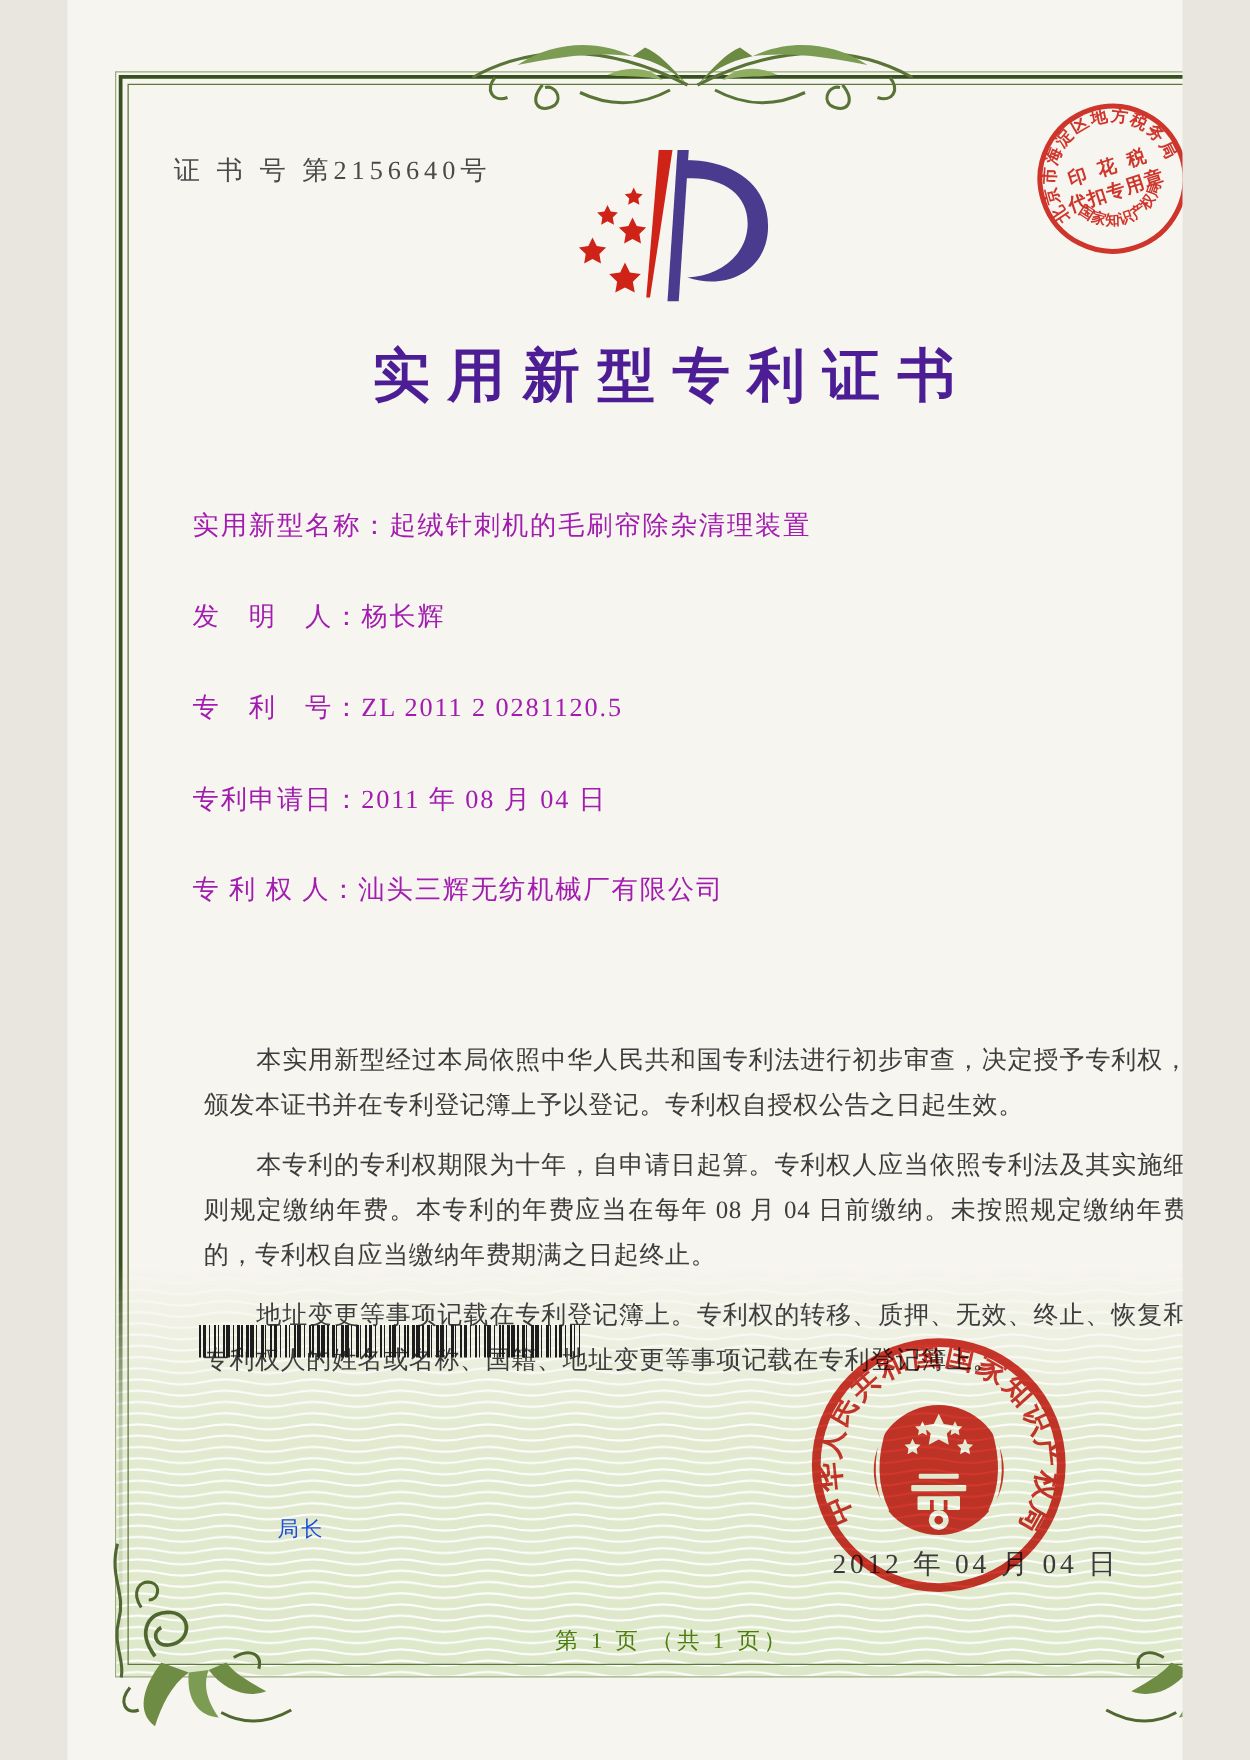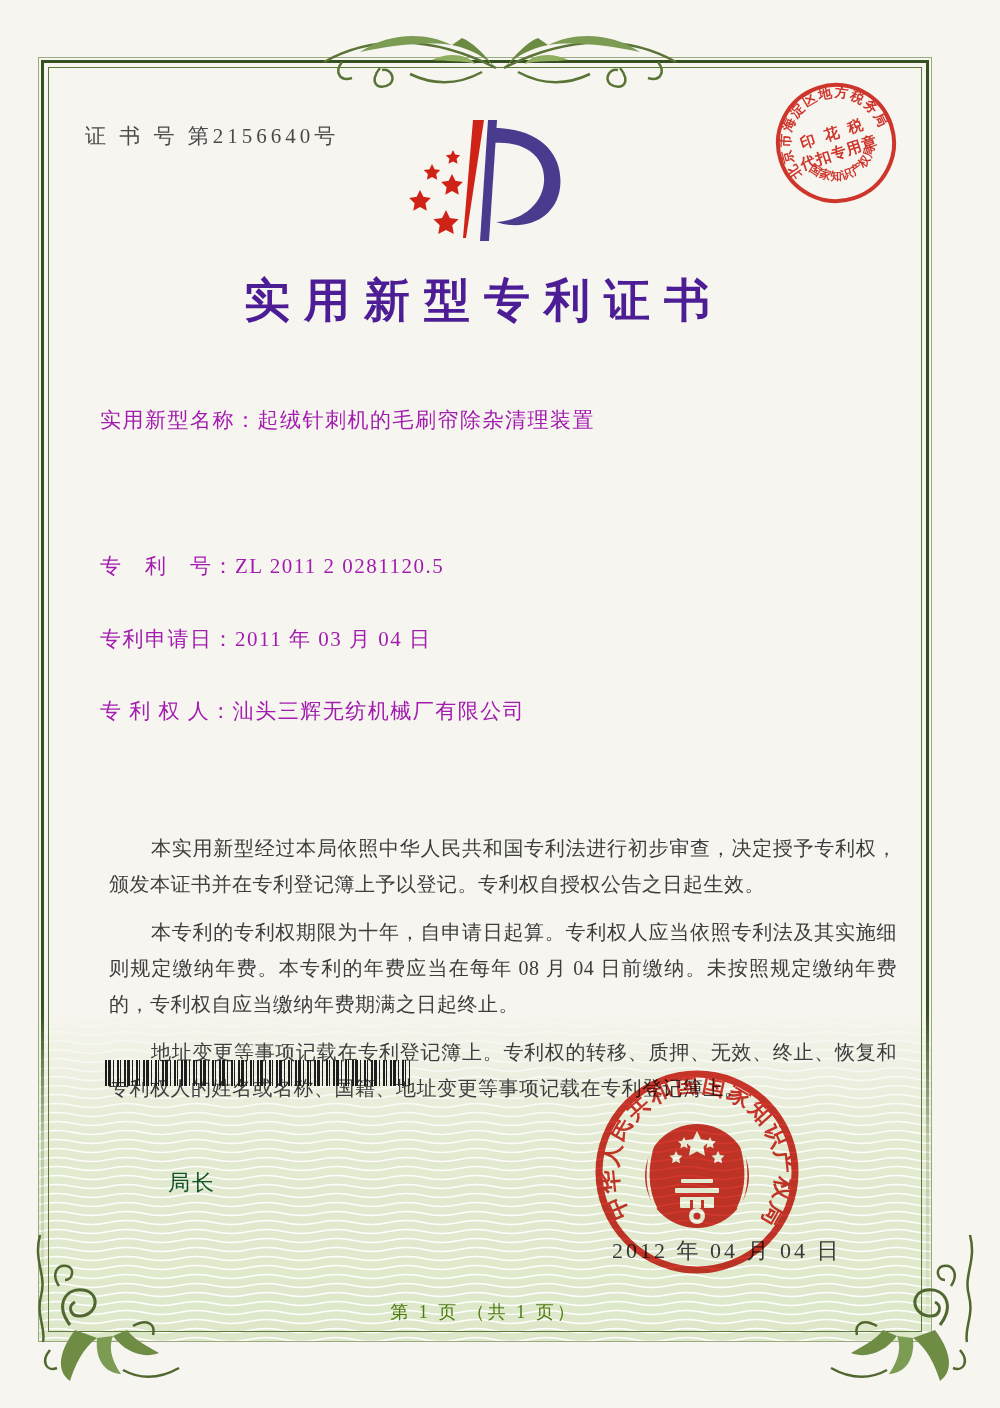--- a/index.html
+++ b/index.html
@@ -1,37 +1,37 @@
 <!DOCTYPE html>
 <html><head>
 <meta charset="utf-8">
 <style>
   html,body{margin:0;padding:0;background:#e8e6df;}
-  .page{position:relative;width:1000px;height:1408px;margin:0 auto;background:#f7f5ef;
+  .page{position:relative;width:892px;height:1408px;margin:0 auto;background:#f7f5ef;
         font-family:"Liberation Serif","DejaVu Serif",serif;overflow:hidden;}
   
   .frame{position:absolute;left:38px;top:57px;width:892px;height:1283px;border:1px solid #9aab7f;}
   .frame::before{content:"";position:absolute;inset:2px;border:3px solid #36501f;}
   .frame::after{content:"";position:absolute;inset:9px;border:1px solid #5d7838;}
   .guilloche{position:absolute;left:0;bottom:0;width:100%;height:330px;}
   
   .abs{position:absolute;}
   .certno{left:85px;top:122px;font-size:21px;letter-spacing:4px;color:#4a4a4a;}
   .title{left:38px;top:270px;width:892px;text-align:center;font-size:46px;font-weight:600;
          letter-spacing:14px;color:#4c1d95;}
   .field{left:100px;font-size:21px;color:#a21caf;letter-spacing:1.5px;white-space:nowrap;}
   .f0{top:406px}.f1{top:479px}.f2{top:552px}.f3{top:625px}.f4{top:697px}.f5{top:769px}
   .body-text{left:97px;top:818px;width:812px;font-size:20px;line-height:36px;color:#3d3d3d;
              text-align:justify;text-justify:inter-character;}
   .body-text p{margin:12px;text-indent:2.1em;letter-spacing:0.5px;}
   .barcode{left:105px;top:1060px;width:305px;height:26px;
      background:repeating-linear-gradient(90deg,#1d1d1d 0 2px,rgba(0,0,0,0) 2px 3px,
      #1d1d1d 3px 6px,rgba(0,0,0,0) 6px 8px,#1d1d1d 8px 9px,rgba(0,0,0,0) 9px 12px,
      #1d1d1d 12px 14px,rgba(0,0,0,0) 14px 15px,#1d1d1d 15px 16px,rgba(0,0,0,0) 16px 19px);}
-  .sig-title{left:168px;top:1168px;font-size:22px;letter-spacing:2px;color:#14532d;}
+  .sig-title{left:168px;top:1212px;font-size:17px;letter-spacing:2px;color:#1d4ed8;}
   .signature{left:225px;top:1112px;}
   .seal-date{left:612px;top:1236px;font-size:22px;letter-spacing:3px;color:#3a3a3a;}
   .seal{left:594px;top:1069px;mix-blend-mode:multiply;}
   .taxstamp{left:773px;top:80px;mix-blend-mode:multiply;}
   .footer{left:38px;top:1300px;width:892px;text-align:center;font-size:18px;
           letter-spacing:3px;color:#4d7c0f;}
   .logo{left:390px;top:108px;}
   .flourish-top{left:320px;top:20px;}
   .corner-bl{left:15px;top:1230px;}
   .corner-br{left:825px;top:1230px;transform:scale(-1,1);}
@@ -144,25 +144,28 @@
     </g>
   </svg>
 
   
   <div class="abs title">实用新型专利证书</div>
 
   
   <div class="abs field f0">
     <span>实用新型名称：</span><span>起绒针刺机的毛刷帘除杂清理装置</span>
   </div>
+  <div class="abs field f1">
+    <span>发　明　人：</span><span>杨长辉</span>
+  </div>
   <div class="abs field f2">
     <span>专　利　号：</span><span>ZL 2011 2 0281120.5</span>
   </div>
   <div class="abs field f3">
-    <span>专利申请日：</span><span>2011 年 03 月 04 日</span>
+    <span>专利申请日：</span><span>2011 年 08 月 04 日</span>
   </div>
   <div class="abs field f4">
     <span>专 利 权 人：</span><span>汕头三辉无纺机械厂有限公司</span>
   </div>
 
   
   <div class="abs body-text">
     <p>本实用新型经过本局依照中华人民共和国专利法进行初步审查，决定授予专利权，颁发本证书并在专利登记簿上予以登记。专利权自授权公告之日起生效。</p>
     <p>本专利的专利权期限为十年，自申请日起算。专利权人应当依照专利法及其实施细则规定缴纳年费。本专利的年费应当在每年 08 月 04 日前缴纳。未按照规定缴纳年费的，专利权自应当缴纳年费期满之日起终止。</p>
     <p>地址变更等事项记载在专利登记簿上。专利权的转移、质押、无效、终止、恢复和专利权人的姓名或名称、国籍、地址变更等事项记载在专利登记簿上。</p>

